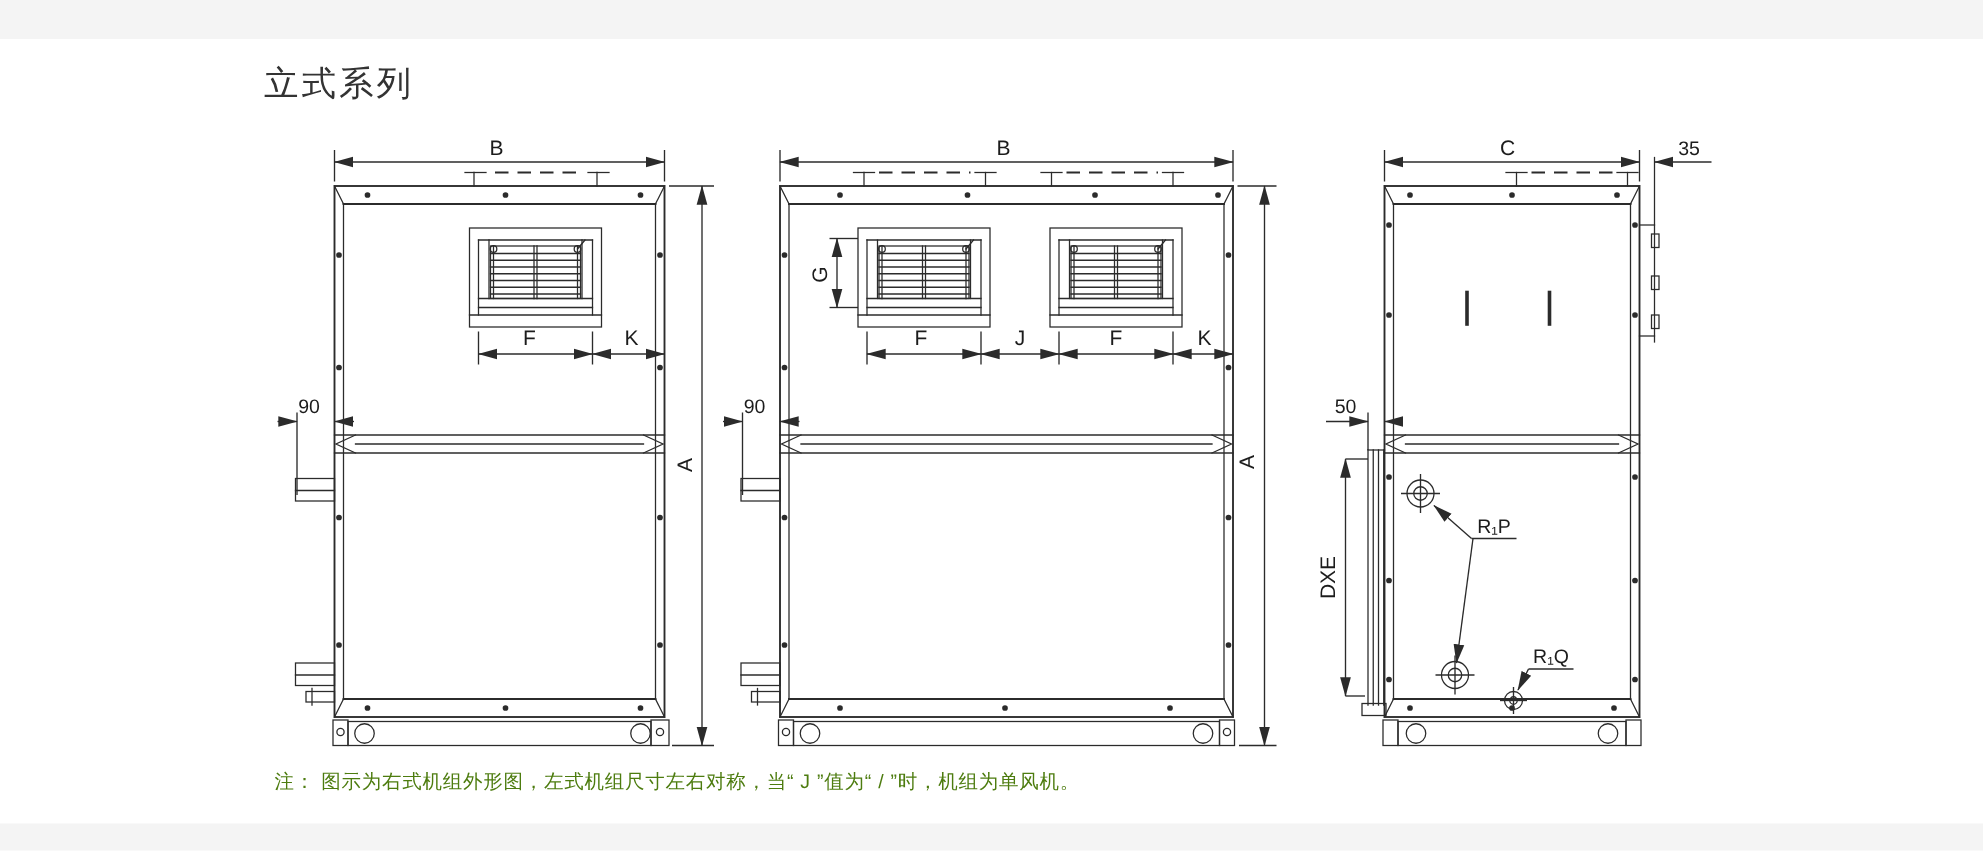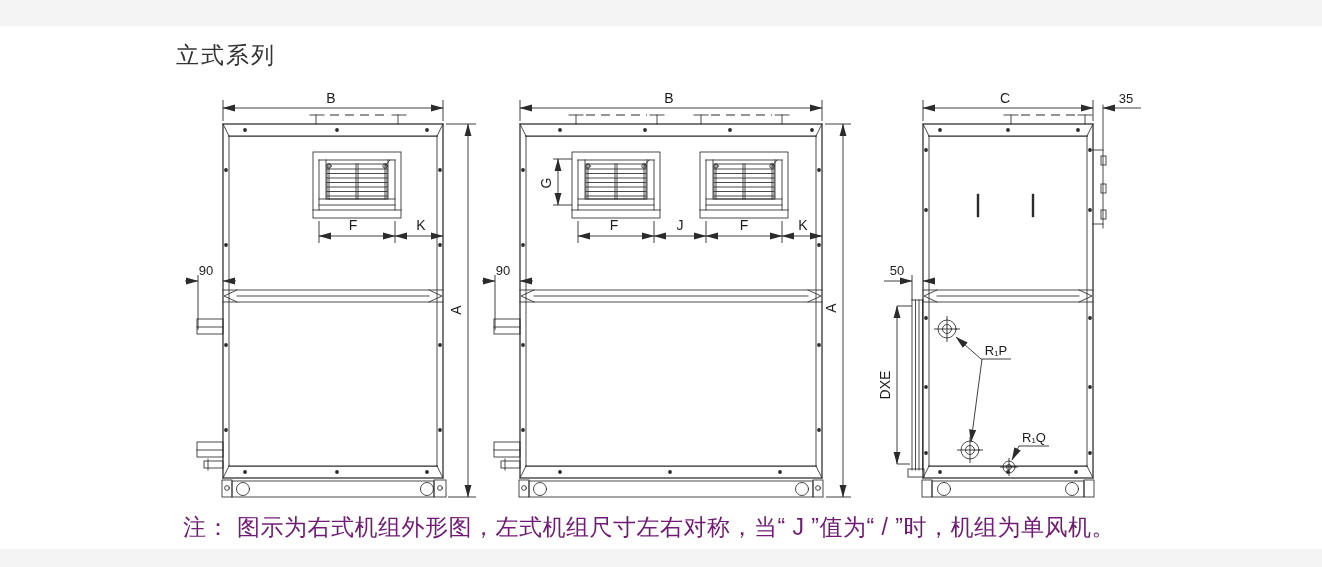--- a/index.html
+++ b/index.html
@@ -9,21 +9,21 @@
   }
   .edge-strip{position:absolute;left:0;width:1322px;background:#f4f4f4;}
   .edge-top{top:0;height:26px;}
   .edge-bottom{bottom:0;height:18px;}
   .page-title{
     position:absolute;left:140px;top:40px;
     font-size:23px;font-weight:normal;color:#333;letter-spacing:2px;margin-left:36px;
   }
   .note-line{
     position:absolute;left:183px;top:512px;width:1100px;
-    font-size:23px;color:#701a75;letter-spacing:0.5px;
+    font-size:13px;color:#4d7c0f;letter-spacing:0.5px;
   }
   svg{position:absolute;left:0;top:0;}
   .ln{fill:none;stroke:#2b2b2b;stroke-width:1.25;stroke-linecap:square;}
   .thin{stroke-width:0.85;}
   .dim{fill:none;stroke:#2b2b2b;stroke-width:0.9;stroke-linecap:butt;}
   .dash{fill:none;stroke:#2b2b2b;stroke-width:1.2;stroke-dasharray:9 6;}
   .dot{fill:#2b2b2b;stroke:none;}
   .hv{stroke-width:2.4;}
   text.dlab{font-family:"Liberation Sans",sans-serif;font-size:14px;fill:#1c1c1c;}
   text.num{font-size:13px;}

